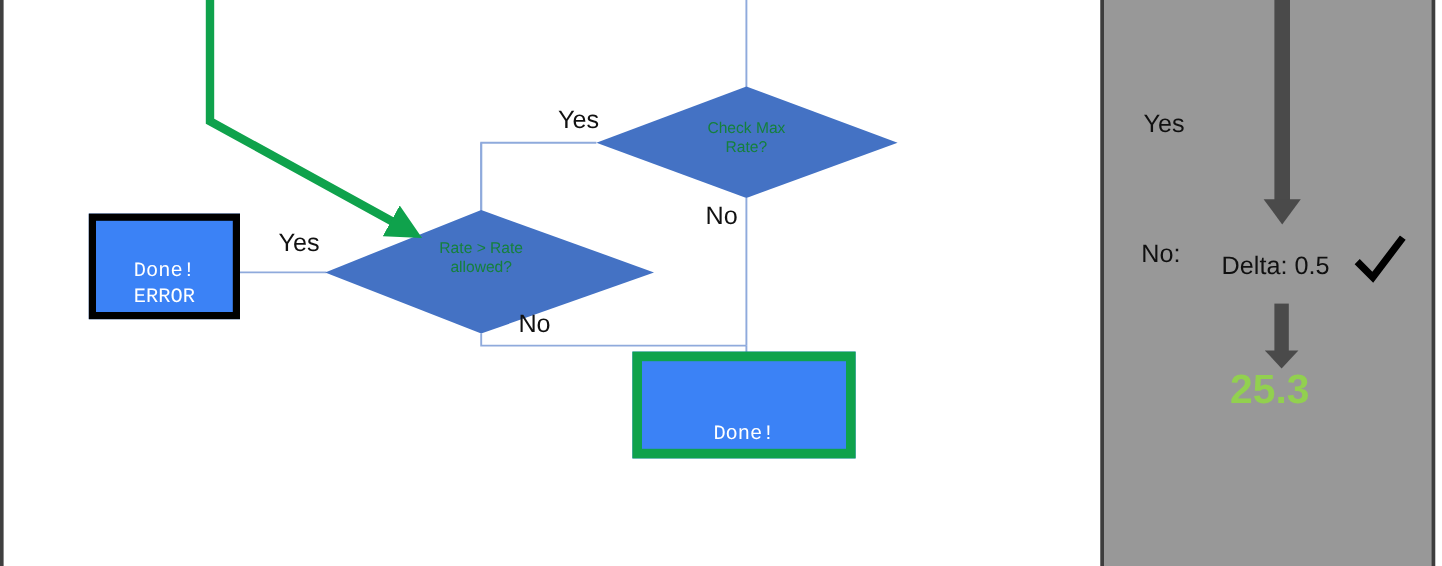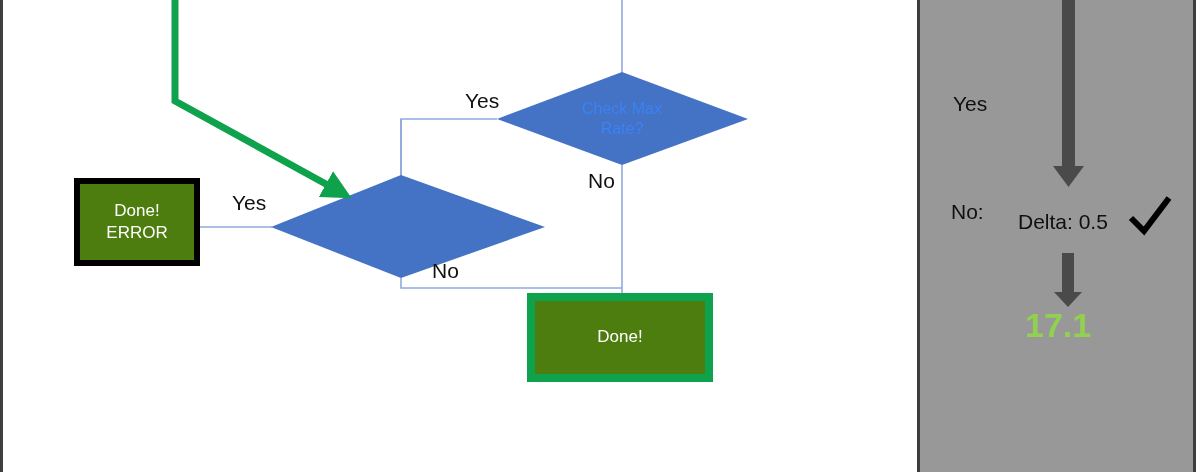--- a/index.html
+++ b/index.html
@@ -40,43 +40,44 @@
   #flow-svg {
     position: absolute;
     left: 0;
     top: 0;
     width: 912px;
     height: 472px;
   }
 
   .node-label {
     position: absolute;
-    color: #3b82f6;
-    font-size: 16px;
+    color: #15803d;
+    font-size: 13px;
     line-height: 1.25;
     text-align: center;
     white-space: pre-line;
     pointer-events: none;
   }
   .edge-label {
     position: absolute;
     color: #111111;
     font-size: 21px;
     line-height: 1;
     white-space: nowrap;
   }
 
   
   .proc-box {
     position: absolute;
-    background: #4d7c0f;
+    background: #3b82f6;
     display: flex;
-    align-items: center;
+    align-items: flex-end;
     justify-content: center;
     box-sizing: border-box;
+    font-family: Liberation Mono, monospace;
   }
   #node-error-box {
     left: 74px;
     top: 178px;
     width: 126px;
     height: 88px;
     border: 6px solid #000000;
   }
   #node-done-box {
     left: 527px;
@@ -171,20 +172,22 @@
         <marker id="green-arrow" viewBox="0 0 10 10" refX="7" refY="5" markerWidth="4.2" markerHeight="4.2" orient="auto-start-reverse">
           <path d="M 0 0 L 10 5 L 0 10 z" fill="#0FA24C"></path>
         </marker>
       </defs>
       <polyline points="175,0 175,101 344,194" fill="none" stroke="#0FA24C" stroke-width="7" marker-end="url(#green-arrow)"></polyline>
     </svg>
 
     <div class="node-label" style="left:547px; top:99px; width:150px;">Check Max
 Rate?</div>
 
+    <div class="node-label" style="left:328px; top:199px; width:146px;">Rate &gt; Rate
+allowed?</div>
 
     <div class="proc-box" id="node-error-box">
       <div class="proc-text">Done!
 ERROR</div>
     </div>
 
     <div class="proc-box" id="node-done-box">
       <div class="proc-text">Done!</div>
     </div>
 
@@ -211,20 +214,20 @@
         <polygon points="134,292 162,292 148,307" fill="#4A4A4A"></polygon>
       </g>
     </svg>
 
     <div class="panel-text" id="panel-yes">Yes</div>
 
     <div class="panel-text" id="panel-no">No:</div>
 
     <div class="panel-text" id="panel-delta">Delta: 0.5</div>
 
-    <div id="panel-value" style="left:105px; top:308px;">17.1</div>
+    <div id="panel-value" style="left:105px; top:308px;">25.3</div>
   </div>
 
   <svg id="panel-check" viewBox="0 0 44 42">
     <path d="M3 22 L16 35 L41 2" fill="none" stroke="#000000" stroke-width="6" stroke-linecap="butt" stroke-linejoin="miter"></path>
   </svg>
 
 </div>
 
 </body></html>

